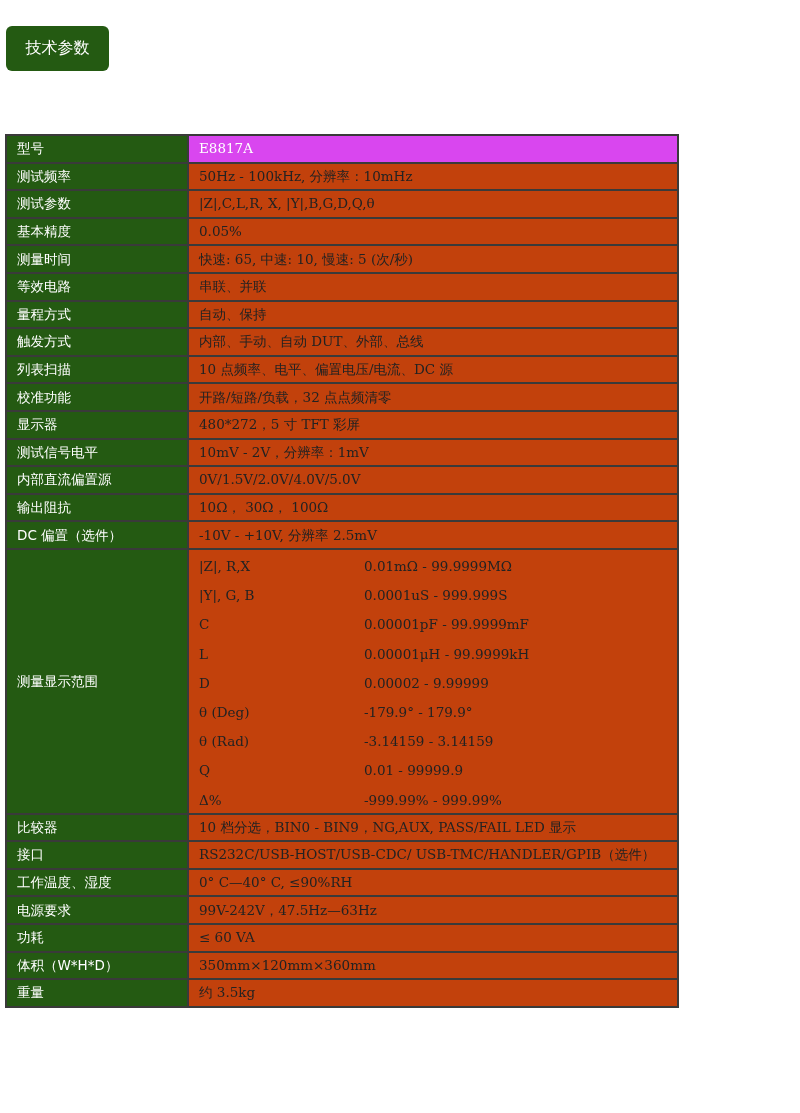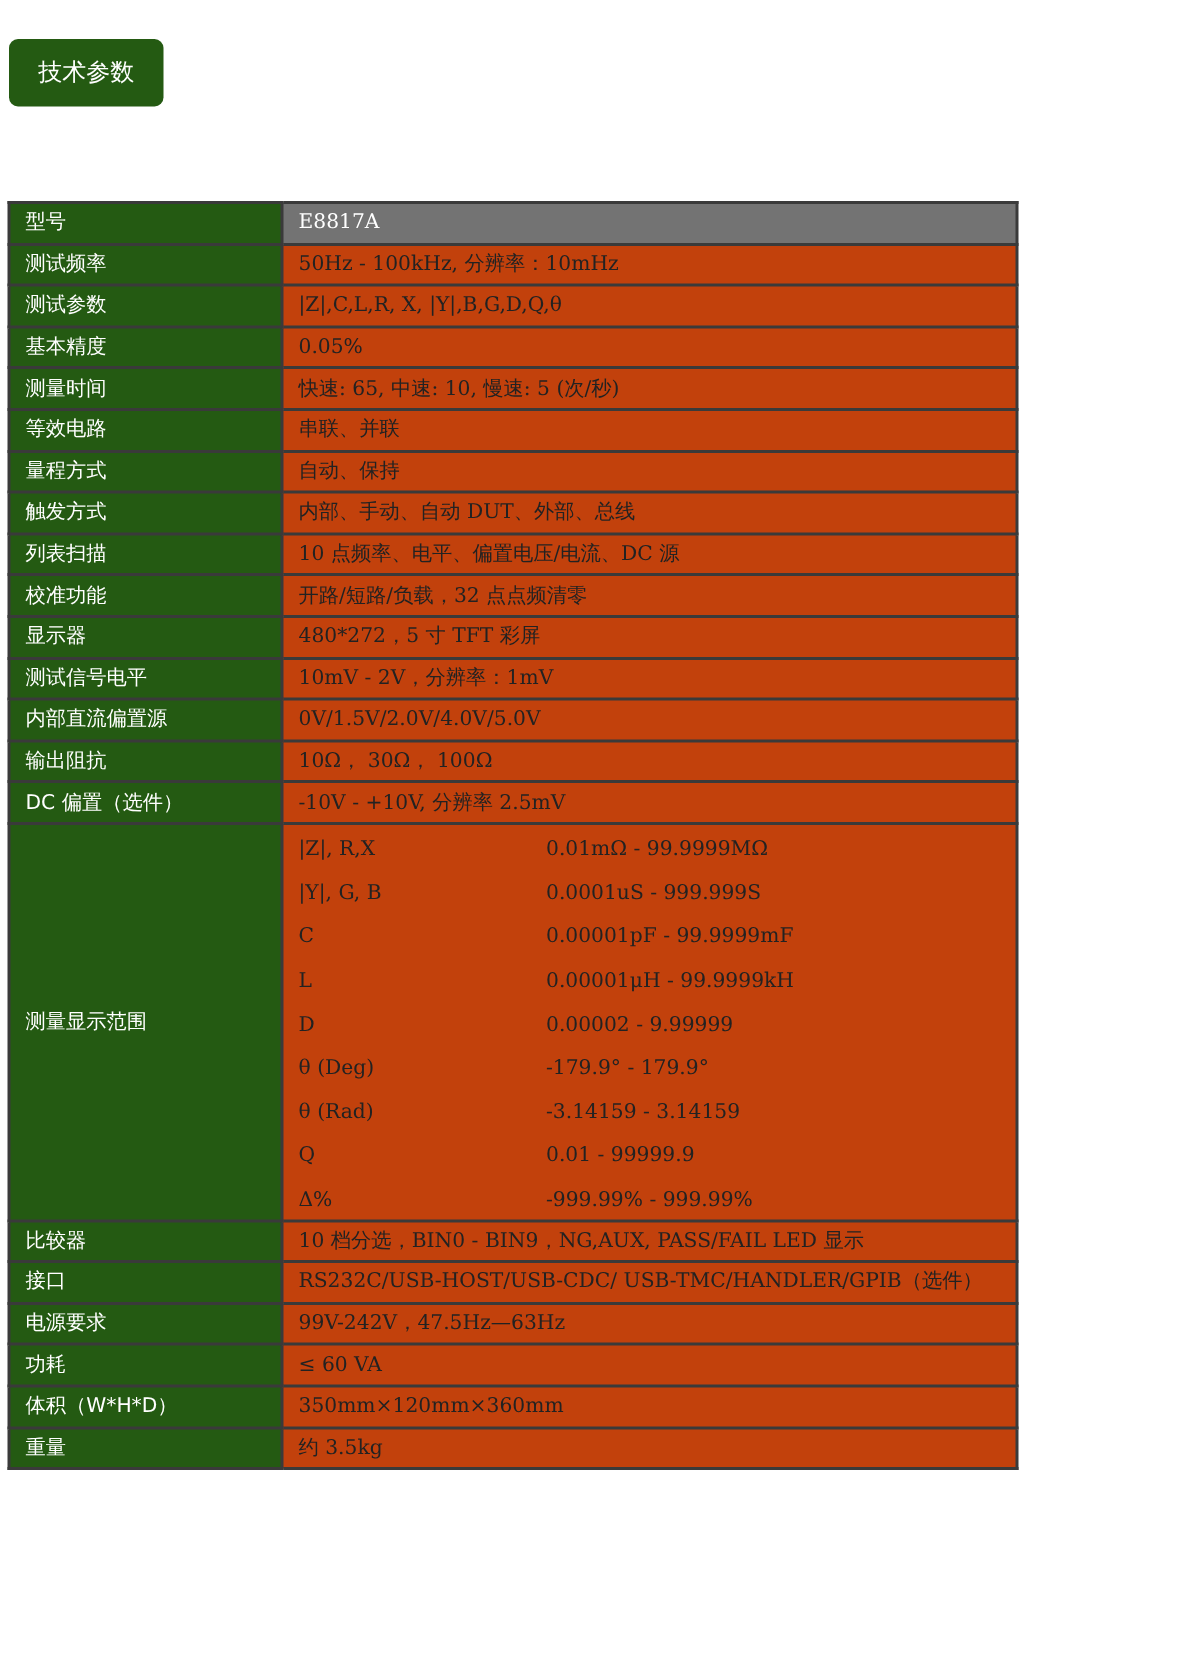--- a/index.html
+++ b/index.html
@@ -9,21 +9,21 @@
     background:#245a12; border-radius:6px; color:#ffffff; font-size:16px;
     display:flex; align-items:center; justify-content:center;
     font-family: "DejaVu Sans", sans-serif; }
   table.spec { position:absolute; left:5px; top:102px; width:674px;
     border-collapse:collapse; table-layout:fixed;margin-top:32px; }
   table.spec td { border:2px solid #3a3a3a; height:25.6px; padding:0 10px;
     font-size:13.5px; line-height:25px; white-space:nowrap; }
   td.k { width:160px; background:#245a12; color:#ffffff;
     font-family: "DejaVu Sans", sans-serif; font-size:14.5px; }
   td.v { background:#c2410c; color:#222222; }
-  tr.head td.v { background:#737373; color:#ffffff; }
+  tr.head td.v { background:#d946ef; color:#ffffff; }
   td.range { padding:0 10px; }
   .rr { display:flex; height:29.2px; align-items:flex-end; }
   .rr .sym { width:165px; }
   .rr .val { flex:1; }
 </style>
 </head>
 <body>
 
 <div class="title-badge">技术参数</div>
 
@@ -132,20 +132,24 @@
       </tr>
       <tr>
         <td class="k">比较器</td>
         <td class="v">10 档分选，BIN0  -  BIN9，NG,AUX, PASS/FAIL LED 显示</td>
       </tr>
       <tr>
         <td class="k">接口</td>
         <td class="v">RS232C/USB-HOST/USB-CDC/ USB-TMC/HANDLER/GPIB（选件）</td>
       </tr>
       <tr>
+        <td class="k">工作温度、湿度</td>
+        <td class="v">0° C—40° C,    ≤90%RH</td>
+      </tr>
+      <tr>
         <td class="k">电源要求</td>
         <td class="v">99V-242V，47.5Hz—63Hz</td>
       </tr>
       <tr>
         <td class="k">功耗</td>
         <td class="v">≤ 60 VA</td>
       </tr>
       <tr>
         <td class="k">体积（W*H*D）</td>
         <td class="v">350mm×120mm×360mm</td>

